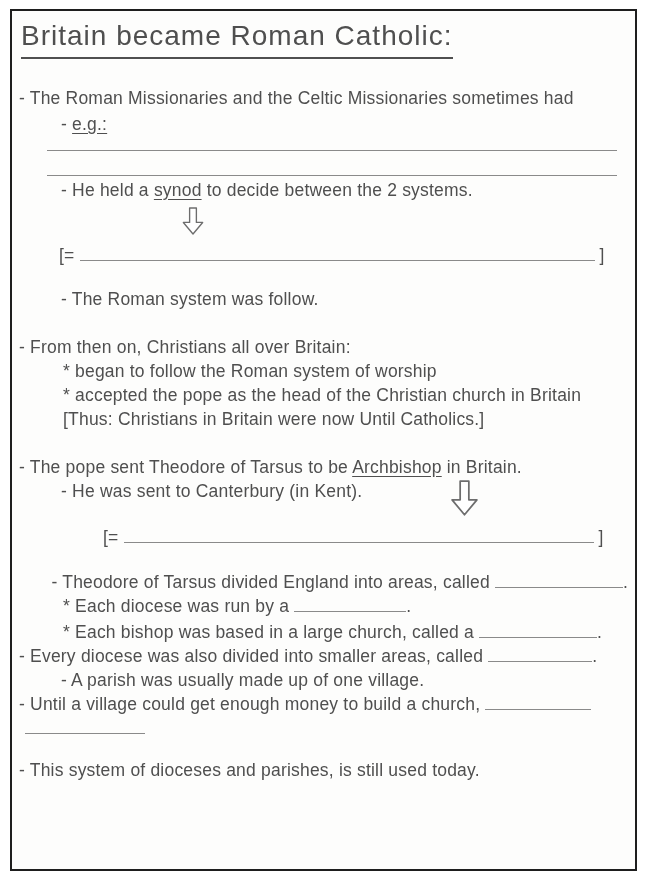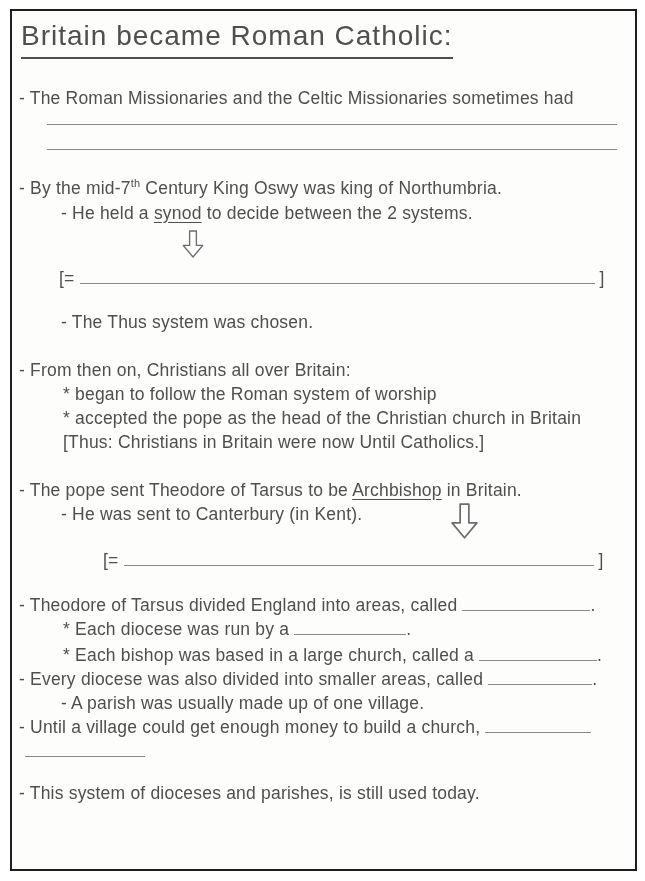--- a/index.html
+++ b/index.html
@@ -32,39 +32,39 @@
 </style>
 </head>
 <body style="--ink: #4f4f4f; --border: #1e1e1e; --rule: #8a8a8a;">
 
 <div class="page">
   <h1 class="title">
     <span class="title-text">Britain became Roman Catholic:</span>
   </h1>
   <div class="doc">
       <div class="line" style="padding-left: 0px;"><span>- The Roman Missionaries and the Celtic Missionaries sometimes had</span></div>
+      <div class="line" style="margin-top: 2px; padding-left: 42px;"><span>- </span><span class="u">e.g.:</span></div>
       <div class="rule" style="margin-top: 14px; margin-left: 28px; width: 570px;"></div>
       <div class="rule" style="margin-top: 23px; margin-left: 28px; width: 570px;"></div>
-      <div class="line" style="margin-top: 25px; padding-left: 0px;"><span>- By the mid-7</span><sup>th</sup><span> Century King Oswy was king of Northumbria.</span></div>
       <div class="line" style="margin-top: 1px; padding-left: 42px;"><span>- He held a </span><span class="u">synod</span><span> to decide between the 2 systems.</span></div>
       <div class="line arrow-line" style="margin-top: 5px; padding-left: 162px;"><svg width="24" height="28" viewBox="0 0 24 29">
           <path d="M8.5 1 L15.5 1 L15.5 16 L22 16 L12 28 L2 16 L8.5 16 Z" fill="#ffffff" stroke="#6d6d6d" stroke-width="1.4" stroke-linejoin="round"></path>
         </svg></div>
       <div class="line" style="margin-top: 8px; padding-left: 40px;"><span>[= </span><span class="blank" style="width: 515px;"></span><span> ]</span></div>
-      <div class="line" style="margin-top: 20px; padding-left: 42px;"><span>- The Thus system was chosen.</span></div>
+      <div class="line" style="margin-top: 20px; padding-left: 42px;"><span>- The Roman system was follow.</span></div>
       <div class="line" style="margin-top: 24px; padding-left: 0px;"><span>- From then on, Christians all over Britain:</span></div>
       <div class="line" style="padding-left: 44px;"><span>* began to follow the Roman system of worship</span></div>
       <div class="line" style="padding-left: 44px;"><span>* accepted the pope as the head of the Christian church in Britain</span></div>
       <div class="line" style="padding-left: 44px;"><span>[Thus: Christians in Britain were now Until Catholics.]</span></div>
       <div class="line" style="margin-top: 24px; padding-left: 0px;"><span>- The pope sent Theodore of Tarsus to be </span><span class="u">Archbishop</span><span> in Britain.</span></div>
       <div class="line" style="padding-left: 42px;"><span>- He was sent to Canterbury (in Kent).</span><span class="line-arrow" style="left: 430px;"><svg width="31" height="36" viewBox="0 0 24 29">
             <path d="M8.5 1 L15.5 1 L15.5 16 L22 16 L12 28 L2 16 L8.5 16 Z" fill="#ffffff" stroke="#6d6d6d" stroke-width="1.4" stroke-linejoin="round"></path>
           </svg></span></div>
       <div class="line" style="margin-top: 22px; padding-left: 84px;"><span>[= </span><span class="blank" style="width: 470px;"></span><span> ]</span></div>
-      <div class="line" style="margin-top: 21px; padding-left: 0px;"><span>- Theodore of Tarsus divided England into areas, called </span><span class="blank" style="width: 128px;"></span><span>.</span></div>
+      <div class="line" style="margin-top: 21px; padding-left: 0px; text-align: right;"><span>- Theodore of Tarsus divided England into areas, called </span><span class="blank" style="width: 128px;"></span><span>.</span></div>
       <div class="line" style="padding-left: 44px;"><span>* Each diocese was run by a </span><span class="blank" style="width: 112px;"></span><span>.</span></div>
       <div class="line" style="margin-top: 2px; padding-left: 44px;"><span>* Each bishop was based in a large church, called a </span><span class="blank" style="width: 118px;"></span><span>.</span></div>
       <div class="line" style="padding-left: 0px;"><span>- Every diocese was also divided into smaller areas, called </span><span class="blank" style="width: 104px;"></span><span>.</span></div>
       <div class="line" style="padding-left: 42px;"><span>- A parish was usually made up of one village.</span></div>
       <div class="line" style="padding-left: 0px;"><span>- Until a village could get enough money to build a church, </span><span class="blank" style="width: 106px;"></span></div>
       <div class="line" style="padding-left: 6px;"><span class="blank" style="width: 120px;"></span></div>
       <div class="line" style="margin-top: 18px; padding-left: 0px;"><span>- This system of dioceses and parishes, is still used today.</span></div>
     </div>
 </div>
 

